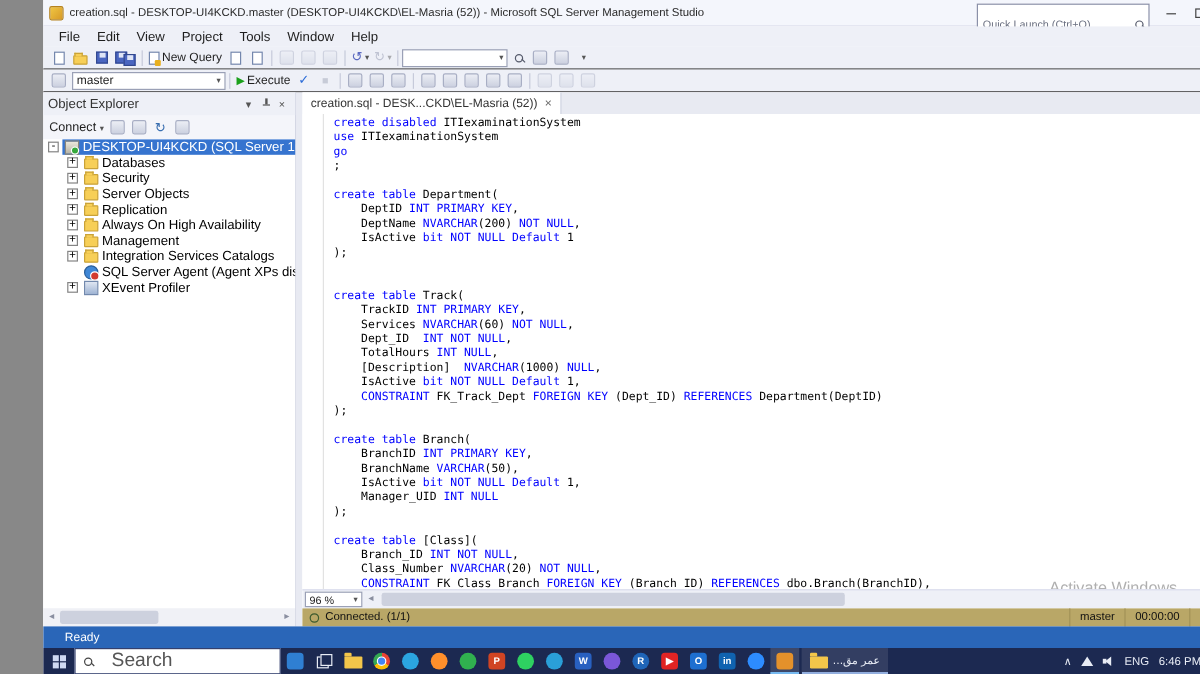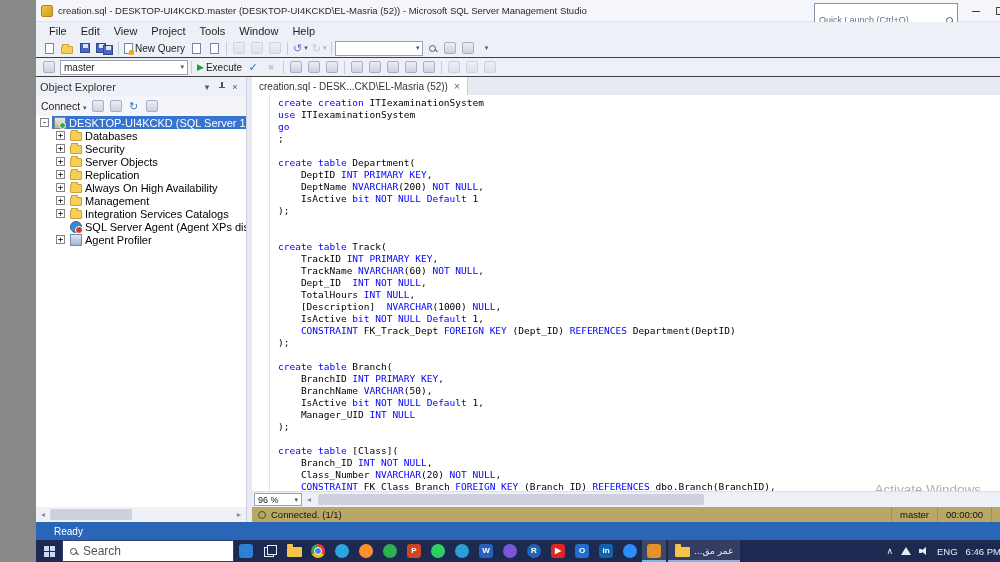--- a/index.html
+++ b/index.html
@@ -126,22 +126,22 @@
 
   .readybar { position:absolute; left:0; right:0; bottom:22px; height:18px; background:#2a66b8;
               display:flex; align-items:center; color:#fff; font-size:10px; padding-left:18px; }
 
   
   .taskbar { position:absolute; left:0; right:0; bottom:0; height:22px; background:#1c2951;
              display:flex; align-items:stretch; }
   .start { width:26px; display:flex; align-items:center; justify-content:center; }
   .winlogo { width:11px; height:11px; display:grid; grid-template-columns:1fr 1fr; grid-template-rows:1fr 1fr; gap:1px; }
   .winlogo span { background:#cfd9f2; }
-  .tb-search { width:172px; background:#fff; display:flex; align-items:center; gap:6px; padding-left:7px;
-               font-size:12px; color:#555; border:1px solid #33406e; }
+  .tb-search { width:172px; background:#fff; display:flex; align-items:center; gap:16px; padding-left:7px;
+               font-size:16px; color:#555; border:1px solid #33406e; }
   .tb-search .mag { border-color:#444; }
   .tb-search .mag::after { background:#444; }
   .tb-icons { display:flex; align-items:stretch; }
   .tb-btn { width:24px; display:flex; align-items:center; justify-content:center; }
   .tb-btn.active { background:rgba(255,255,255,.14); box-shadow:inset 0 -2px 0 #76b9f0; }
   .shape { display:flex; align-items:center; justify-content:center; }
   .shape-circle { width:14px; height:14px; border-radius:50%; }
   .shape-square { width:14px; height:14px; border-radius:3px; }
   .shape-folder { width:15px; height:10px; background:#f3c64a; border-radius:1px; position:relative; margin-top:2px;}
   .shape-folder::before { content:""; position:absolute; top:-3px; left:0; width:6px; height:3px; background:#f3c64a; border-radius:1px 1px 0 0; }
@@ -414,21 +414,21 @@
           <span class="exp" style="visibility: hidden;"></span>
           <span class="node">
             <span class="ti ti-agent"></span>
             <span class="tlabel-tree">SQL Server Agent (Agent XPs disabled)</span>
           </span>
         </div>
         <div class="tree-row" style="padding-left: 20px;">
           <span class="exp">+</span>
           <span class="node">
             <span class="ti ti-profiler"></span>
-            <span class="tlabel-tree">Agent Profiler</span>
+            <span class="tlabel-tree">XEvent Profiler</span>
           </span>
         </div>
       </div>
     <div class="oe-hscroll">
       <span class="sc-arrow">◄</span>
       <span class="sc-track">
           <span class="sc-thumb" style="left:0;width:45%;"></span>
         </span>
       <span class="sc-arrow">►</span>
     </div>
@@ -437,35 +437,35 @@
   <div class="splitter"></div>
 
   <div class="editor">
     <div class="tabstrip">
       <div class="doc-tab">
         <span>creation.sql - DESK...CKD\EL-Masria (52))</span>
         <span class="tab-close">×</span>
       </div>
     </div>
     <div class="code">
-        <div class="code-line"><span class="tok-k">create creation </span><span class="tok-t">ITIexaminationSystem</span></div>
+        <div class="code-line"><span class="tok-k">create disabled </span><span class="tok-t">ITIexaminationSystem</span></div>
         <div class="code-line"><span class="tok-k">use </span><span class="tok-t">ITIexaminationSystem</span></div>
         <div class="code-line"><span class="tok-k">go</span></div>
         <div class="code-line"><span class="tok-t">;</span></div>
         <div class="code-line">&nbsp;</div>
         <div class="code-line"><span class="tok-k">create table </span><span class="tok-t">Department(</span></div>
         <div class="code-line"><span class="tok-t">    DeptID </span><span class="tok-k">INT PRIMARY KEY</span><span class="tok-t">,</span></div>
         <div class="code-line"><span class="tok-t">    DeptName </span><span class="tok-k">NVARCHAR</span><span class="tok-t">(200) </span><span class="tok-k">NOT NULL</span><span class="tok-t">,</span></div>
         <div class="code-line"><span class="tok-t">    IsActive </span><span class="tok-k">bit NOT NULL Default </span><span class="tok-t">1</span></div>
         <div class="code-line"><span class="tok-t">);</span></div>
         <div class="code-line">&nbsp;</div>
         <div class="code-line">&nbsp;</div>
         <div class="code-line"><span class="tok-k">create table </span><span class="tok-t">Track(</span></div>
         <div class="code-line"><span class="tok-t">    TrackID </span><span class="tok-k">INT PRIMARY KEY</span><span class="tok-t">,</span></div>
-        <div class="code-line"><span class="tok-t">    TrackName </span><span class="tok-k">NVARCHAR</span><span class="tok-t">(60) </span><span class="tok-k">NOT NULL</span><span class="tok-t">,</span></div>
+        <div class="code-line"><span class="tok-t">    Services </span><span class="tok-k">NVARCHAR</span><span class="tok-t">(60) </span><span class="tok-k">NOT NULL</span><span class="tok-t">,</span></div>
         <div class="code-line"><span class="tok-t">    Dept_ID  </span><span class="tok-k">INT NOT NULL</span><span class="tok-t">,</span></div>
         <div class="code-line"><span class="tok-t">    TotalHours </span><span class="tok-k">INT NULL</span><span class="tok-t">,</span></div>
         <div class="code-line"><span class="tok-t">    [Description]  </span><span class="tok-k">NVARCHAR</span><span class="tok-t">(1000) </span><span class="tok-k">NULL</span><span class="tok-t">,</span></div>
         <div class="code-line"><span class="tok-t">    IsActive </span><span class="tok-k">bit NOT NULL Default </span><span class="tok-t">1,</span></div>
         <div class="code-line"><span class="tok-t">    </span><span class="tok-k">CONSTRAINT </span><span class="tok-t">FK_Track_Dept </span><span class="tok-k">FOREIGN KEY </span><span class="tok-t">(Dept_ID) </span><span class="tok-k">REFERENCES </span><span class="tok-t">Department(DeptID)</span></div>
         <div class="code-line"><span class="tok-t">);</span></div>
         <div class="code-line">&nbsp;</div>
         <div class="code-line"><span class="tok-k">create table </span><span class="tok-t">Branch(</span></div>
         <div class="code-line"><span class="tok-t">    BranchID </span><span class="tok-k">INT PRIMARY KEY</span><span class="tok-t">,</span></div>
         <div class="code-line"><span class="tok-t">    BranchName </span><span class="tok-k">VARCHAR</span><span class="tok-t">(50),</span></div>

